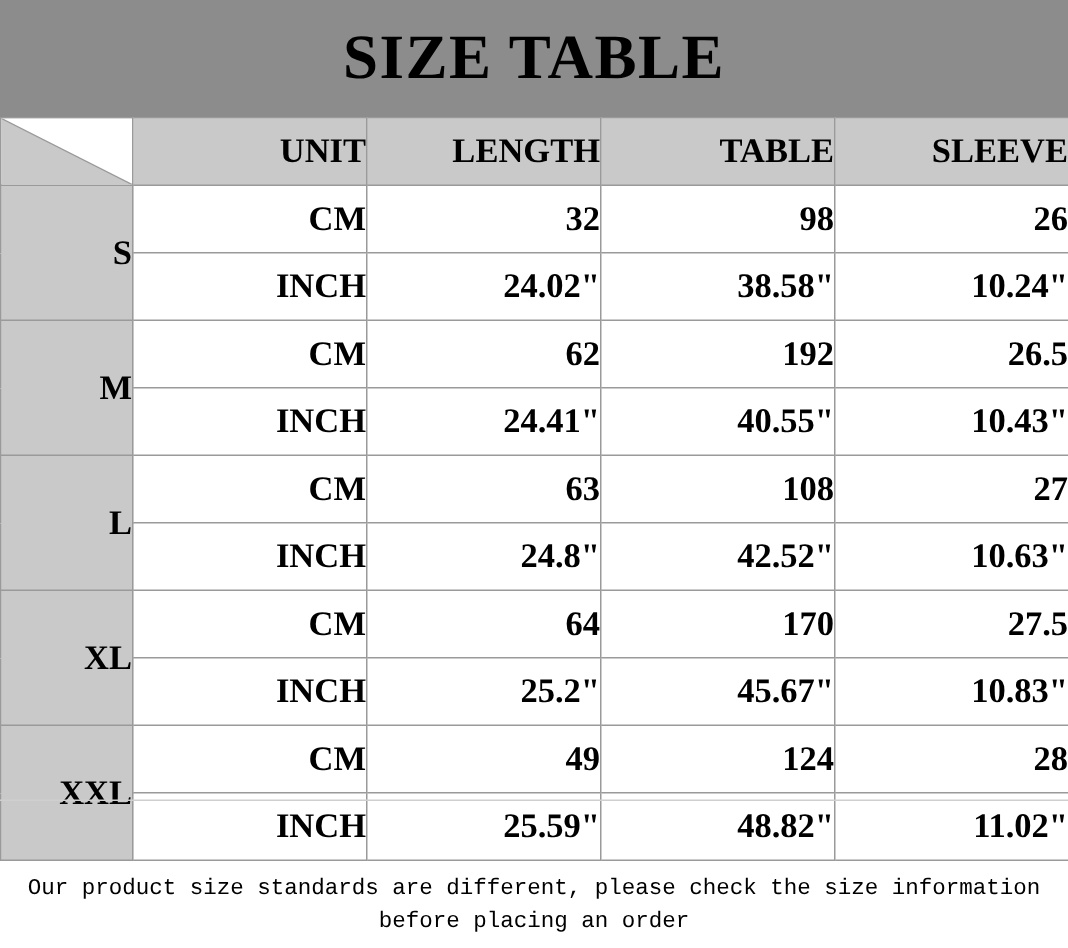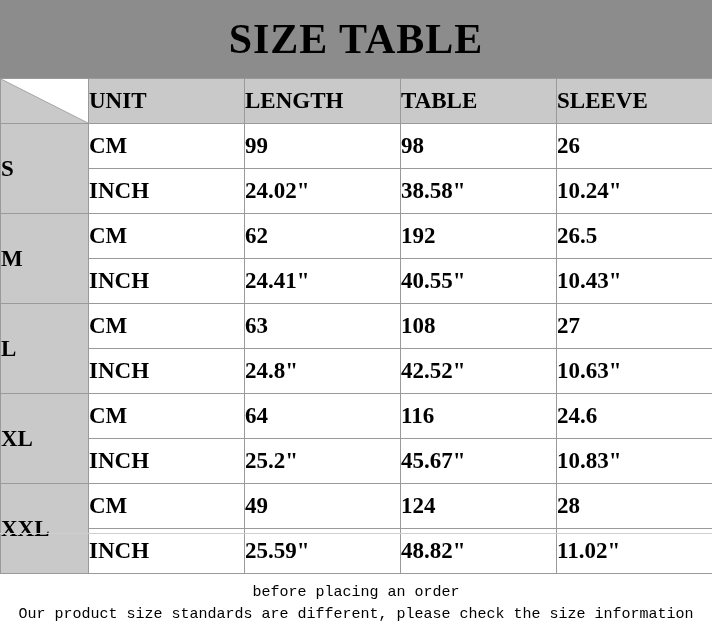--- a/index.html
+++ b/index.html
@@ -37,21 +37,21 @@
   }
 
   
   table.size-table {
     border-collapse: collapse;
     width: 712px;
     table-layout: fixed;
   }
   table.size-table td {
     border: 1px solid #9a9a9a;
-    text-align: left;
+    text-align: right;
     vertical-align: middle;
     font-family: "Liberation Serif", serif;
     font-size: 23px;
     font-weight: bold;
     color: #000000;
     height: 44px;
     padding: 0;
   }
   
   col.c-size   { width: 88px; }
@@ -139,21 +139,21 @@
         </td>
         <td class="header-cell">UNIT</td>
         <td class="header-cell">LENGTH</td>
         <td class="header-cell">TABLE</td>
         <td class="header-cell">SLEEVE</td>
       </tr>
 
       <tr>
         <td class="size-cell" rowspan="2">S</td>
         <td class="value-cell">CM</td>
-        <td class="value-cell">99</td>
+        <td class="value-cell">32</td>
         <td class="value-cell">98</td>
         <td class="value-cell">26</td>
       </tr>
       <tr>
         <td class="value-cell">INCH</td>
         <td class="value-cell">24.02"</td>
         <td class="value-cell">38.58"</td>
         <td class="value-cell">10.24"</td>
       </tr>
 
@@ -182,22 +182,22 @@
         <td class="value-cell">INCH</td>
         <td class="value-cell">24.8"</td>
         <td class="value-cell">42.52"</td>
         <td class="value-cell">10.63"</td>
       </tr>
 
       <tr>
         <td class="size-cell" rowspan="2">XL</td>
         <td class="value-cell">CM</td>
         <td class="value-cell">64</td>
-        <td class="value-cell">116</td>
-        <td class="value-cell">24.6</td>
+        <td class="value-cell">170</td>
+        <td class="value-cell">27.5</td>
       </tr>
       <tr>
         <td class="value-cell">INCH</td>
         <td class="value-cell">25.2"</td>
         <td class="value-cell">45.67"</td>
         <td class="value-cell">10.83"</td>
       </tr>
 
       <tr>
         <td class="size-cell" rowspan="2">XXL</td>
@@ -209,18 +209,18 @@
       <tr>
         <td class="value-cell">INCH</td>
         <td class="value-cell">25.59"</td>
         <td class="value-cell">48.82"</td>
         <td class="value-cell">11.02"</td>
       </tr>
     </tbody>
   </table>
 
   <div class="footer-note">
+    <span class="footer-line">Our product size standards are different, please check the size information</span>
     <span class="footer-line">before placing an order</span>
-    <span class="footer-line">Our product size standards are different, please check the size information</span>
   </div>
 
   <div class="bottom-rule"></div>
 </div>
 
 </body></html>

